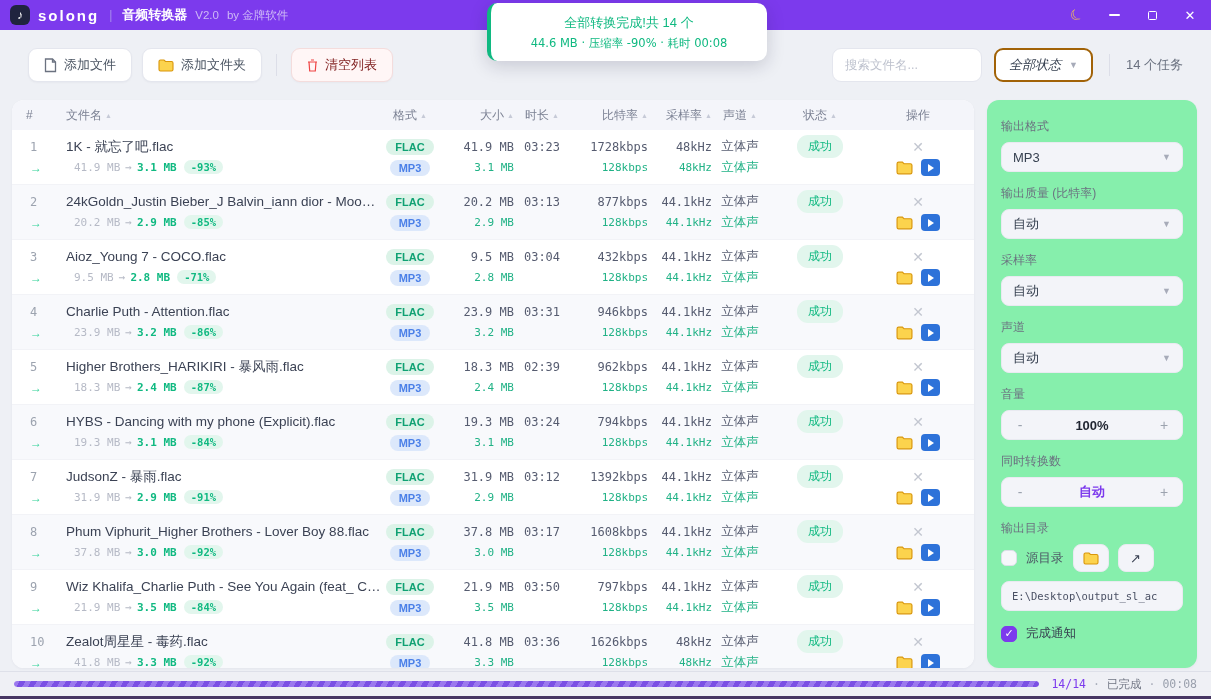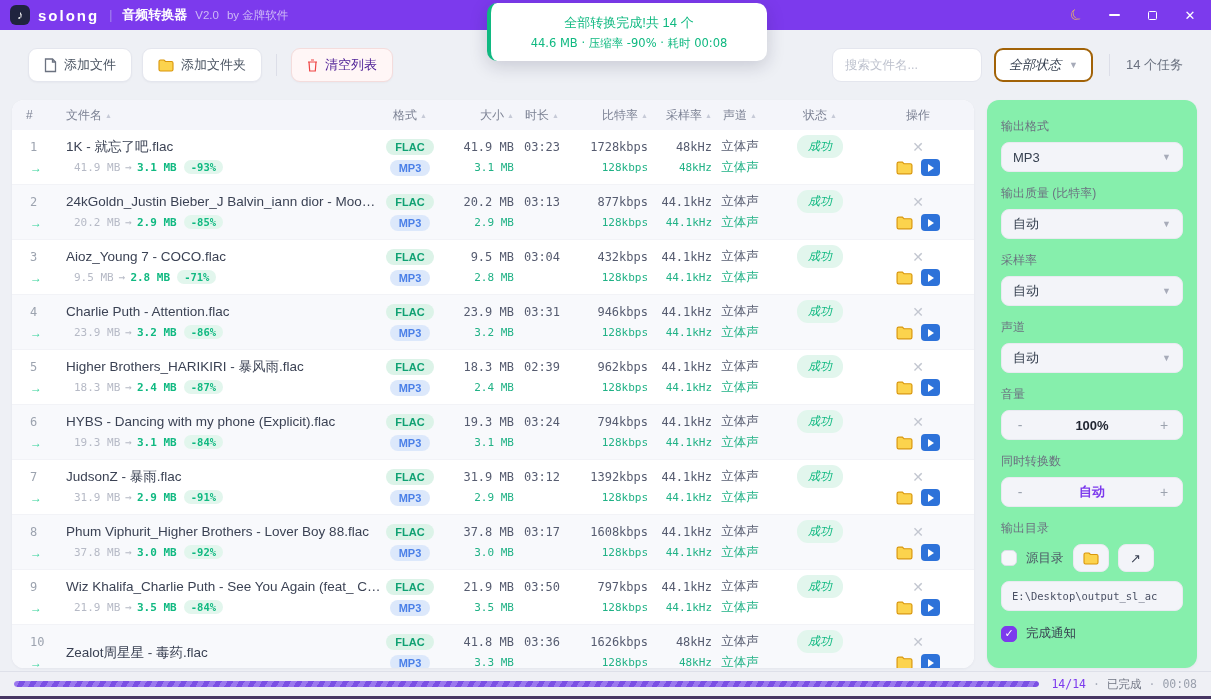--- a/index.html
+++ b/index.html
@@ -27,21 +27,21 @@
   .toast { position:absolute; top:3px; left:487px; width:280px; height:58px; background:#fff;
     border-radius:10px; border-left:4px solid #10B981; box-shadow:0 5px 18px rgba(30,30,60,.18);
     display:flex; flex-direction:column; align-items:center; justify-content:center; gap:4px; z-index:30; }
   .toast .l1 { color:#10B981; font-size:13px; }
   .toast .l2 { color:#10B981; font-size:11.5px; font-family:"DejaVu Sans","Liberation Sans",sans-serif; }
 
   
   .toolbar { position:absolute; top:44px; left:0; right:0; height:42px; display:flex; align-items:center; padding:0 28px; gap:10px; }
   .tbtn { height:34px; display:flex; align-items:center; gap:7px; background:#fff; border:1px solid #E4E6EE;
     border-radius:9px; padding:0 15px; font-size:13px; color:#4B5563; cursor:pointer; box-shadow:0 1px 2px rgba(40,40,80,.04); }
-  .tbtn.danger { background:#FFF6F6; border-color:#F4DCDC; color:#4c1d95; }
+  .tbtn.danger { background:#FFF6F6; border-color:#F4DCDC; color:#7f1d1d; }
   .vdiv { width:1px; height:22px; background:#DCDEE8; margin:0 4px; }
   .tb-right { margin-left:auto; display:flex; align-items:center; gap:12px; }
   .search { width:150px; height:34px; background:#fff; border:1px solid #E4E6EE; border-radius:9px;
     padding:0 12px; font-size:12.5px; color:#374151; font-family:"Liberation Sans",sans-serif; }
   .search::placeholder { color:#BEC2CE; }
   .select-pill { height:34px; background:#fff; border:2px solid #a16207; border-radius:9px; display:flex;
     align-items:center; gap:8px; padding:0 13px; font-size:13px; color:#374151; cursor:pointer;font-style:italic; }
   .chev { color:#A7ABB9; font-size:9px; }
   .taskcount { color:#6B7280; font-size:13px; }
 
@@ -69,21 +69,21 @@
   .sizes .arr { margin:0 5px; }
   .pill { background:#E2F6ED; color:#10B981; border-radius:8px; padding:1px 7px; margin-left:7px;
     font-size:10.5px; font-weight:bold; }
   .badge { font-size:11px; font-weight:bold; padding:2px 9px; border-radius:10px; }
   .badge.flac { background:#DCF3E8; color:#0FA173; }
   .badge.mp3 { background:#DCE8FB; color:#4B80E8; }
   .mono { font-family:"DejaVu Sans Mono",monospace; font-size:12px; color:#565C70; white-space:nowrap; }
   .mono.sm { font-size:11px; }
   .g { color:#21B286 !important; }
   .ch { font-size:12.5px; color:#565C70; }
-  .status-pill { background:#E2F6ED; color:#10B981; font-size:12px; padding:3px 11px; border-radius:11px;font-style:italic; }
+  .status-pill { background:#E2F6ED; color:#10B981; font-size:12px; padding:3px 11px; border-radius:11px; }
   .xbtn { color:#C2C6D0; font-size:14px; cursor:pointer; }
   .actrow { gap:8px; }
   .folderbtn { display:flex; align-items:center; cursor:pointer; }
   .playbtn { width:19px; height:17px; background:#2D72D9; border-radius:4px; display:flex; align-items:center;
     justify-content:center; cursor:pointer; }
   .tri { width:0; height:0; border-left:6px solid #fff; border-top:4px solid transparent; border-bottom:4px solid transparent; margin-left:1px; }
 
   
   .sidebar { position:absolute; left:987px; top:100px; width:210px; height:568px; background:#86efac;
     border-radius:12px; padding:16px 14px; box-shadow:0 1px 3px rgba(40,40,80,.05); }
@@ -997,20 +997,23 @@
               <span class="rownum">10</span>
             </div>
     <div class="b">
               <span class="rowarrow">→</span>
             </div>
           </div>
   <div class="c">
             <div class="t" style="display:block">
               <span class="fname">Zealot周星星 - 毒药.flac</span>
             </div>
+    <div class="b">
+              <span class="sizes"><span class="src">41.8 MB</span><span class="arr">→</span><span class="dst">3.3 MB</span><span class="pill">-92%</span></span>
+            </div>
           </div>
   <div class="c center">
             <div class="t">
               <span class="badge flac">FLAC</span>
             </div>
     <div class="b">
               <span class="badge mp3">MP3</span>
             </div>
           </div>
   <div class="c right">

